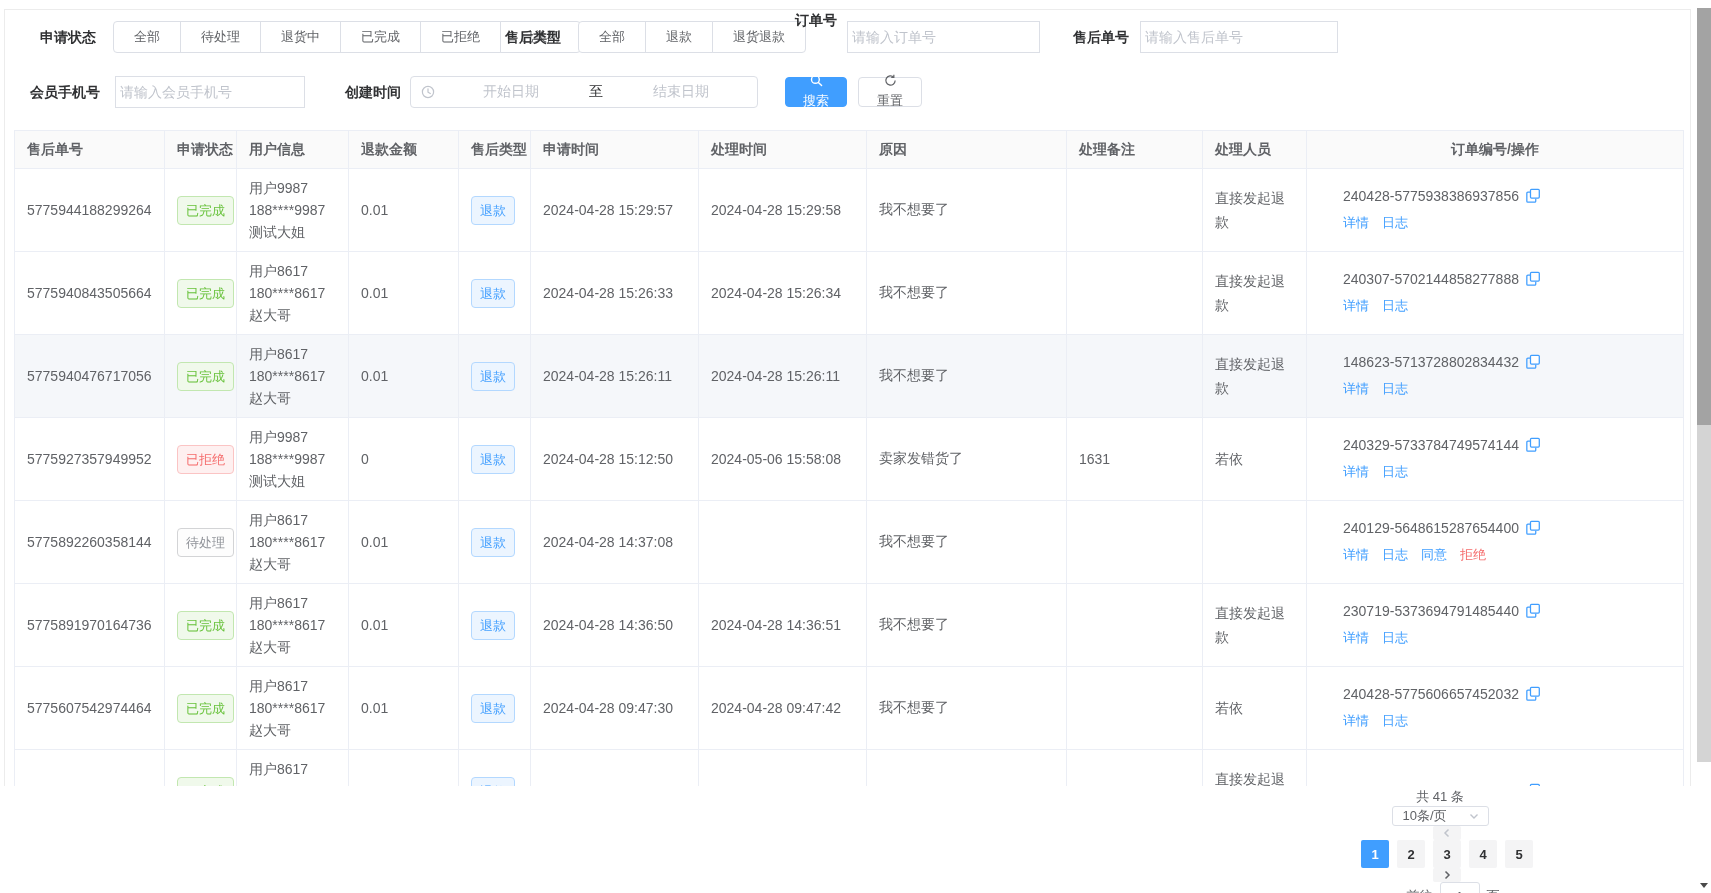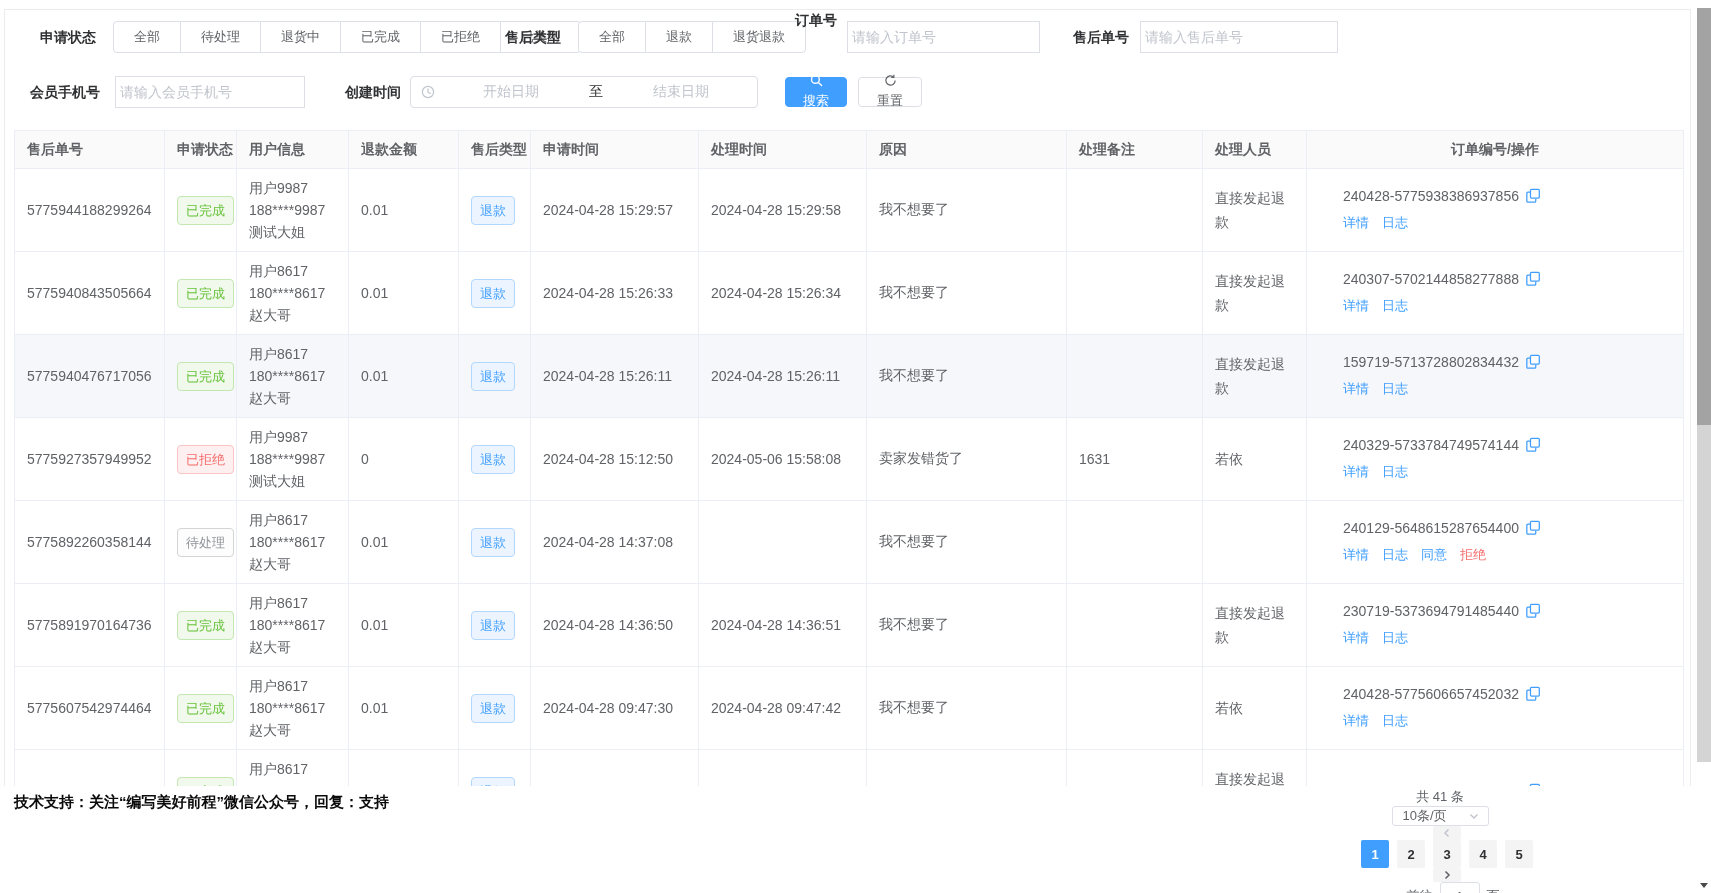--- a/index.html
+++ b/index.html
@@ -241,21 +241,21 @@
           <td><span class="badge badge-primary">退款</span></td>
           <td><span class="nowrap">2024-04-28 15:26:11</span></td>
           <td><span class="nowrap">2024-04-28 15:26:11</span></td>
           <td><span>我不想要了</span></td>
           <td><span></span></td>
           <td>
             <div class="handler">直接发起退款</div>
           </td>
           <td class="order-cell">
             <div class="order-line">
-              <span>159719-5713728802834432</span>
+              <span>148623-5713728802834432</span>
               <span class="copy">
                 <svg width="16" height="16" viewBox="0 0 14 14">
                   <path d="M4.6 3.6H2.5a.9.9 0 0 0-.9.9v7a.9.9 0 0 0 .9.9h6a.9.9 0 0 0 .9-.9v-2.1" fill="none" stroke="#409eff" stroke-width="1.1"></path>
                   <rect x="4.8" y="1.1" width="7.7" height="7.7" rx="0.9" fill="#fff" stroke="#409eff" stroke-width="1.1"></rect>
                 </svg>
               </span>
             </div>
             <div class="actions">
               <a class="lnk">详情</a>
               <a class="lnk">日志</a>
@@ -423,21 +423,20 @@
                 </svg>
               </span>
             </div>
           </td>
         </tr>
       </tbody>
   </table>
 </div>
 
 <div class="footer">
-  <div class="support">技术支持：关注“编写美好前程”微信公众号，回复：支持</div>
   <div class="pager">
     <span class="total">共 41 条</span>
     <div class="psize">
       <span>10条/页</span>
       <span style="display:flex">
         <svg width="12" height="12" viewBox="0 0 12 12">
             <path d="M2.5 4.5 6 8l3.5-3.5" fill="none" stroke="#c0c4cc" stroke-width="1.4"></path>
           </svg>
       </span>
     </div>

